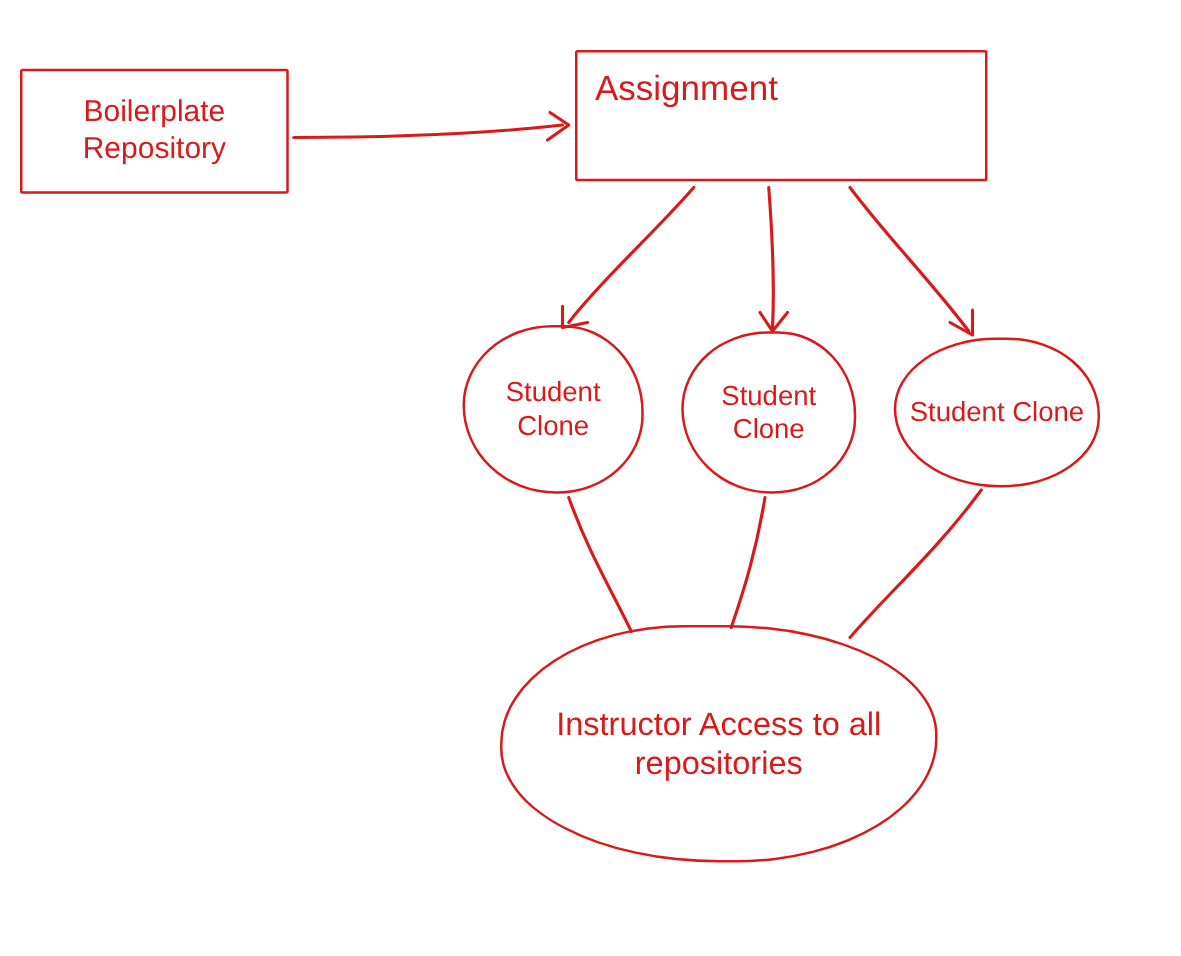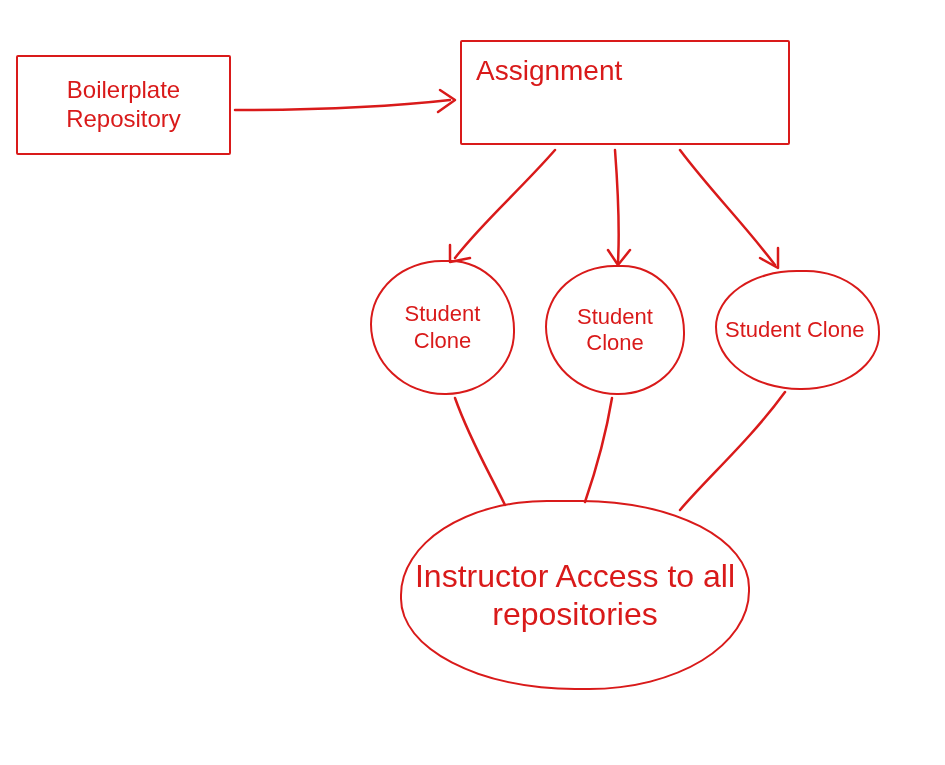--- a/index.html
+++ b/index.html
@@ -12,20 +12,21 @@
       overflow: hidden;
     }
     .node {
       position: absolute;
       color: #d91a1a;
       font-size: 22px;
       line-height: 1.2;
       text-align: center;
       display: flex;
       align-items: center;
+      justify-content: center;
     }
     .box {
       border: 2.5px solid #d91a1a;
       border-radius: 2px;
     }
     .blob {
       border: 2.5px solid #d91a1a;
       border-radius: 50% 45% 48% 52% / 48% 52% 47% 53%;
     }
     .big-blob {
@@ -46,21 +47,21 @@
       stroke-linejoin: round;
     }
     .label-inner {
       padding: 4px 8px;
     }
     #boilerplate { left: 16px; top: 55px; width: 215px; height: 100px; font-size: 24px; }
     #assignment  { left: 460px; top: 40px; width: 330px; height: 105px; font-size: 28px; text-align: left; padding-left: 6px; justify-content: flex-start; align-items: flex-start; padding-top: 8px;}
     #clone1 { left: 370px; top: 260px; width: 145px; height: 135px; }
     #clone2 { left: 545px; top: 265px; width: 140px; height: 130px; }
     #clone3 { left: 715px; top: 270px; width: 165px; height: 120px; }
-    #instructor { left: 400px; top: 500px; width: 350px; height: 190px; font-size: 32px; }
+    #instructor { left: 400px; top: 500px; width: 350px; height: 190px; font-size: 26px; }
   </style>
 </head>
 <body>
 
 <svg class="connectors">
 
   <path d="M 235 110 C 300 110, 380 108, 450 100"></path>
   <path d="M 440 90 L 455 100 L 438 112"></path>
 
   <path d="M 555 150 C 520 190, 480 225, 455 258"></path>

